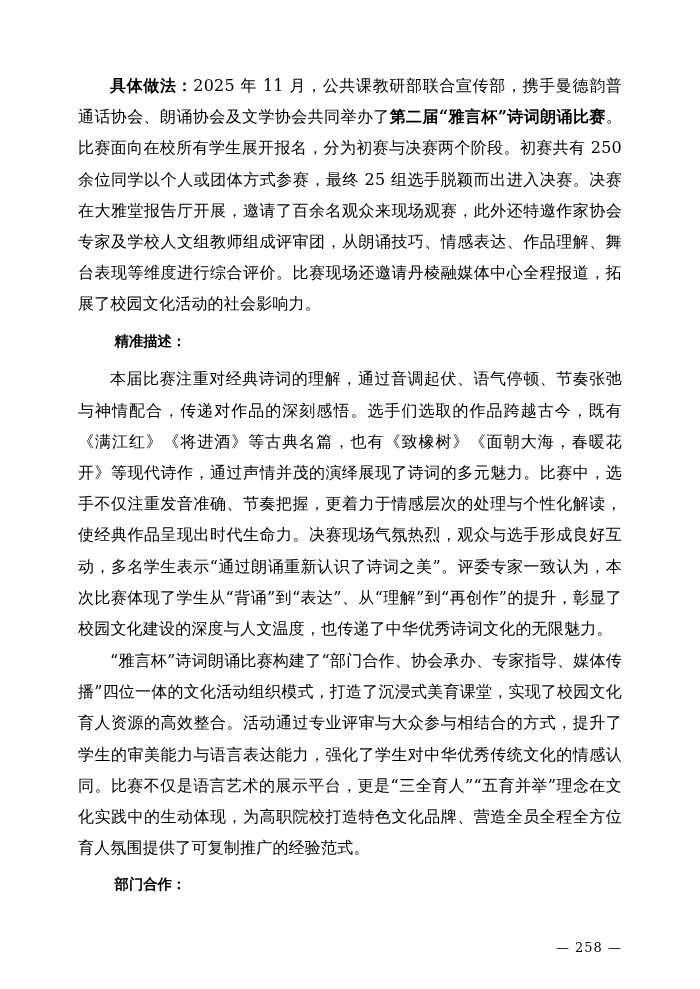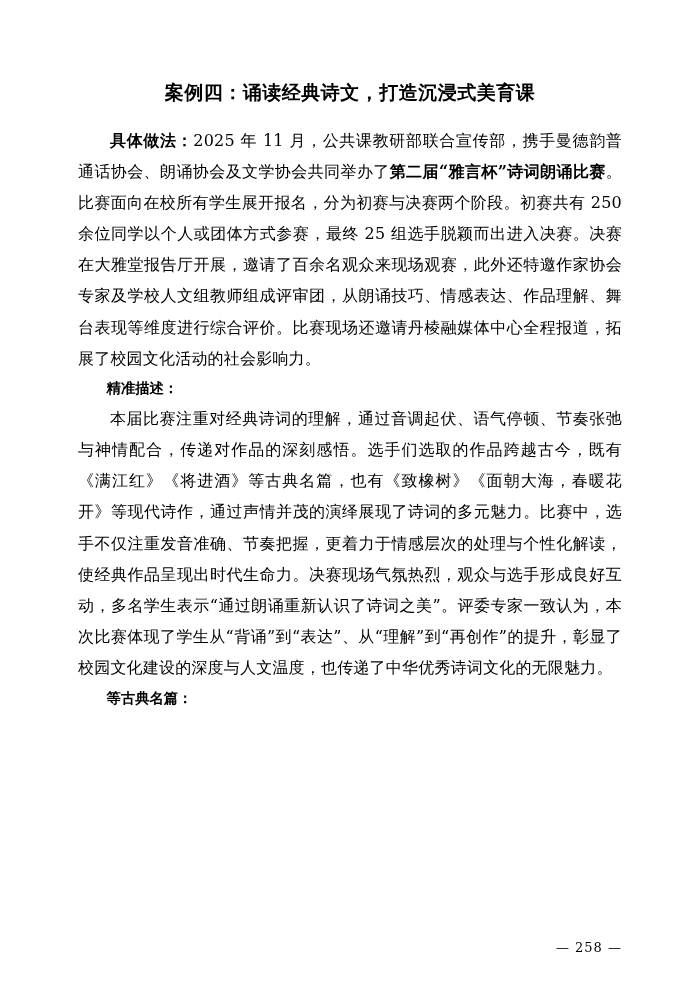--- a/index.html
+++ b/index.html
@@ -43,40 +43,40 @@
     letter-spacing: 0.2px;
   }
   .lead {
     font-weight: bold;
   }
   .sub-head {
     font-size: 14.3px;
     line-height: 1.95;
     font-weight: bold;
     text-indent: 2em;
-    margin: 0;
+    margin: 8px;
   }
   .b { font-weight: bold; }
   .footer {
     position: absolute;
     right: 78px;
     bottom: 34px;
     font-size: 13px;
     letter-spacing: 1px;
   }
 </style>
 </head>
 <body>
 
 <div class="page">
 
-  <h1 class="doc-title">案例四：诵读经典诗文，打造沉浸式美育课</h1>
 
   <p class="para"><span class="lead">具体做法：</span><span>2025 年 11 月，公共课教研部联合宣传部，携手曼德韵普通话协会、朗诵协会及文学协会共同举办了</span><span class="b">第二届“雅言杯”诗词朗诵比赛</span><span>。比赛面向在校所有学生展开报名，分为初赛与决赛两个阶段。初赛共有 250 余位同学以个人或团体方式参赛，最终 25 组选手脱颖而出进入决赛。决赛在大雅堂报告厅开展，邀请了百余名观众来现场观赛，此外还特邀作家协会专家及学校人文组教师组成评审团，从朗诵技巧、情感表达、作品理解、舞台表现等维度进行综合评价。比赛现场还邀请丹棱融媒体中心全程报道，拓展了校园文化活动的社会影响力。</span></p>
 
   <p class="sub-head">精准描述：</p>
   <p class="para">本届比赛注重对经典诗词的理解，通过音调起伏、语气停顿、节奏张弛与神情配合，传递对作品的深刻感悟。选手们选取的作品跨越古今，既有《满江红》《将进酒》等古典名篇，也有《致橡树》《面朝大海，春暖花开》等现代诗作，通过声情并茂的演绎展现了诗词的多元魅力。比赛中，选手不仅注重发音准确、节奏把握，更着力于情感层次的处理与个性化解读，使经典作品呈现出时代生命力。决赛现场气氛热烈，观众与选手形成良好互动，多名学生表示“通过朗诵重新认识了诗词之美”。评委专家一致认为，本次比赛体现了学生从“背诵”到“表达”、从“理解”到“再创作”的提升，彰显了校园文化建设的深度与人文温度，也传递了中华优秀诗词文化的无限魅力。</p>
 
+  <p class="para">“雅言杯”诗词朗诵比赛构建了“部门合作、协会承办、专家指导、媒体传播”四位一体的文化活动组织模式，打造了沉浸式美育课堂，实现了校园文化育人资源的高效整合。活动通过专业评审与大众参与相结合的方式，提升了学生的审美能力与语言表达能力，强化了学生对中华优秀传统文化的情感认同。比赛不仅是语言艺术的展示平台，更是“三全育人”“五育并举”理念在文化实践中的生动体现，为高职院校打造特色文化品牌、营造全员全程全方位育人氛围提供了可复制推广的经验范式。</p>
 
-  <p class="sub-head">等古典名篇：</p>
+  <p class="sub-head">部门合作：</p>
 
   <div class="footer">— 258 —</div>
 </div>
 
 </body></html>

